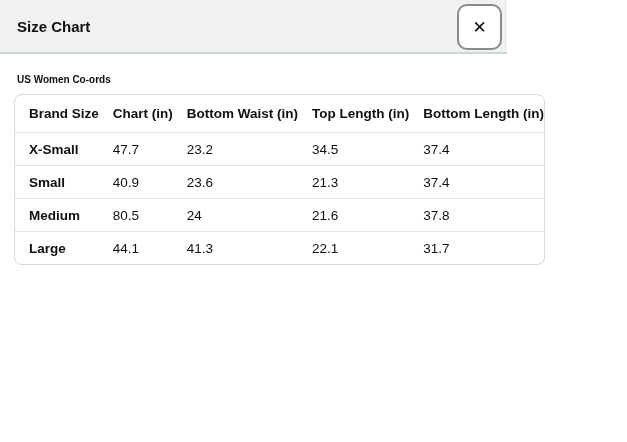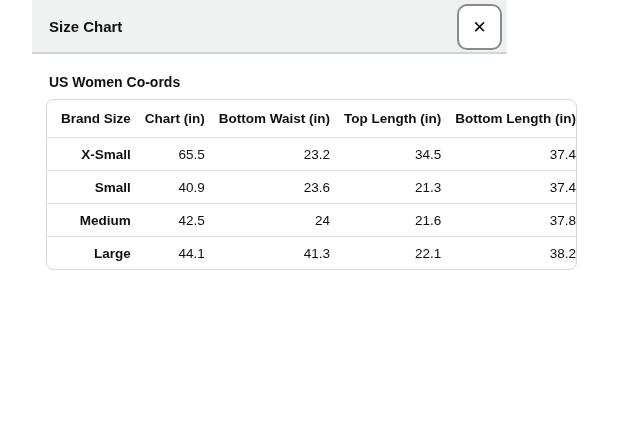--- a/index.html
+++ b/index.html
@@ -7,21 +7,20 @@
     width: 627px; height: 442px;
     background: #ffffff;
     font-family: "Liberation Sans", sans-serif;
     color: #0f1111;
     overflow: hidden;
   }
   .modal {
     width: 507px; height: 442px;
     background: #ffffff;
     position: relative;
-    padding-left: 32px;
   }
   .modal-header {
     position: relative;
     height: 54px;
     background: #f0f2f2;
     border-bottom: 2px solid #d0d5d8;
     display: flex;
     align-items: center;
     padding-left: 17px;
   }
@@ -46,36 +45,36 @@
     font-size: 17px;
     line-height: 1;
     color: #0f1111;
     padding: 0;
     font-family: "Liberation Sans", sans-serif;
   }
   .content {
     padding: 20px 22px 0 14px;
   }
   .subtitle {
-    font-size: 14px;
+    font-size: 10px;
     font-weight: bold;
     margin-left: 3px;
     margin-bottom: 9px;
     color: #0f1111;
   }
   .size-table {
     width: 100%;
     border: 1px solid #d5d9d9;
     border-radius: 8px;
     border-collapse: separate;
     border-spacing: 0;
     overflow: hidden;
   }
   .size-table th, .size-table td {
-    text-align: right;
+    text-align: left;
     font-size: 13.5px;
     padding: 0 0 0 14px;
     color: #0f1111;
     white-space: nowrap;
   }
   .size-table thead th {
     font-weight: bold;
     height: 37px;
   }
   .size-table tbody td {
@@ -120,43 +119,43 @@
           <th>Brand Size</th>
           <th>Chart (in)</th>
           <th>Bottom Waist (in)</th>
           <th>Top Length (in)</th>
           <th>Bottom Length (in)</th>
         </tr>
       </thead>
       <tbody>
         <tr>
           <td class="brand">X-Small</td>
-          <td>65.5</td>
+          <td>47.7</td>
           <td>23.2</td>
           <td>34.5</td>
           <td>37.4</td>
         </tr>
         <tr>
           <td class="brand">Small</td>
           <td>40.9</td>
           <td>23.6</td>
           <td>21.3</td>
           <td>37.4</td>
         </tr>
         <tr>
           <td class="brand">Medium</td>
-          <td>42.5</td>
+          <td>80.5</td>
           <td>24</td>
           <td>21.6</td>
           <td>37.8</td>
         </tr>
         <tr>
           <td class="brand">Large</td>
           <td>44.1</td>
           <td>41.3</td>
           <td>22.1</td>
-          <td>38.2</td>
+          <td>31.7</td>
         </tr>
       </tbody>
     </table>
   </div>
 
 </div>
 
 </body></html>

